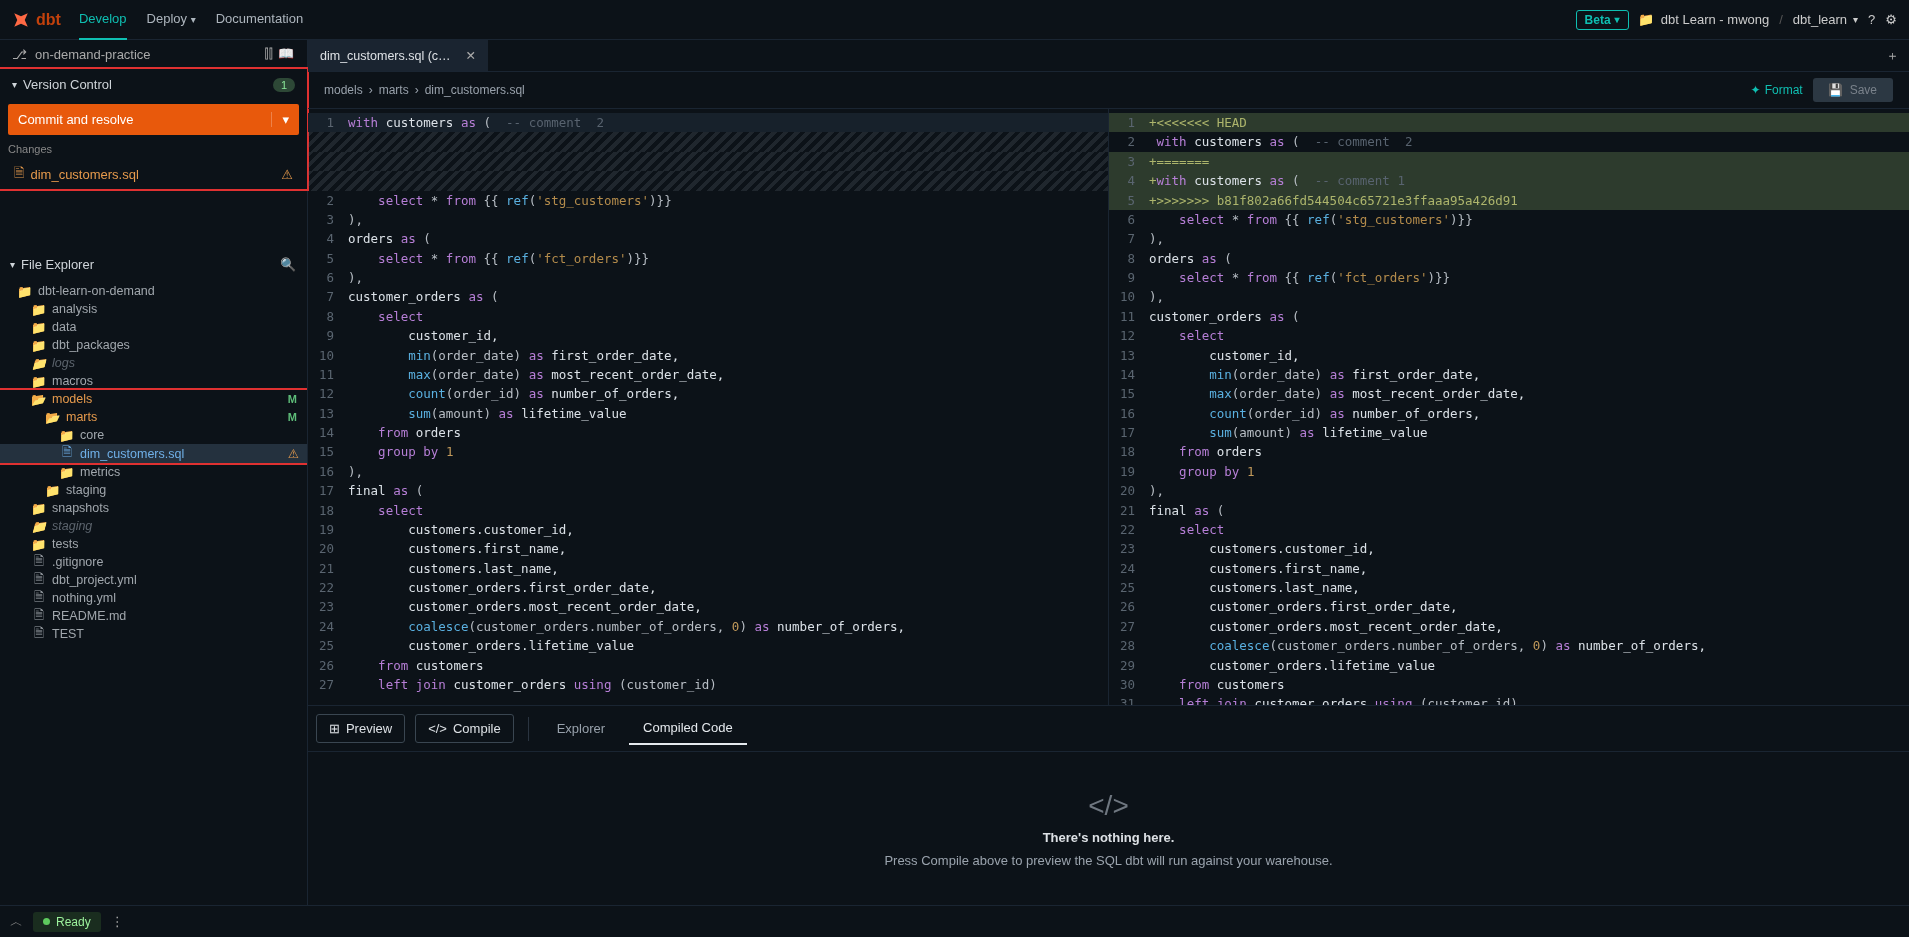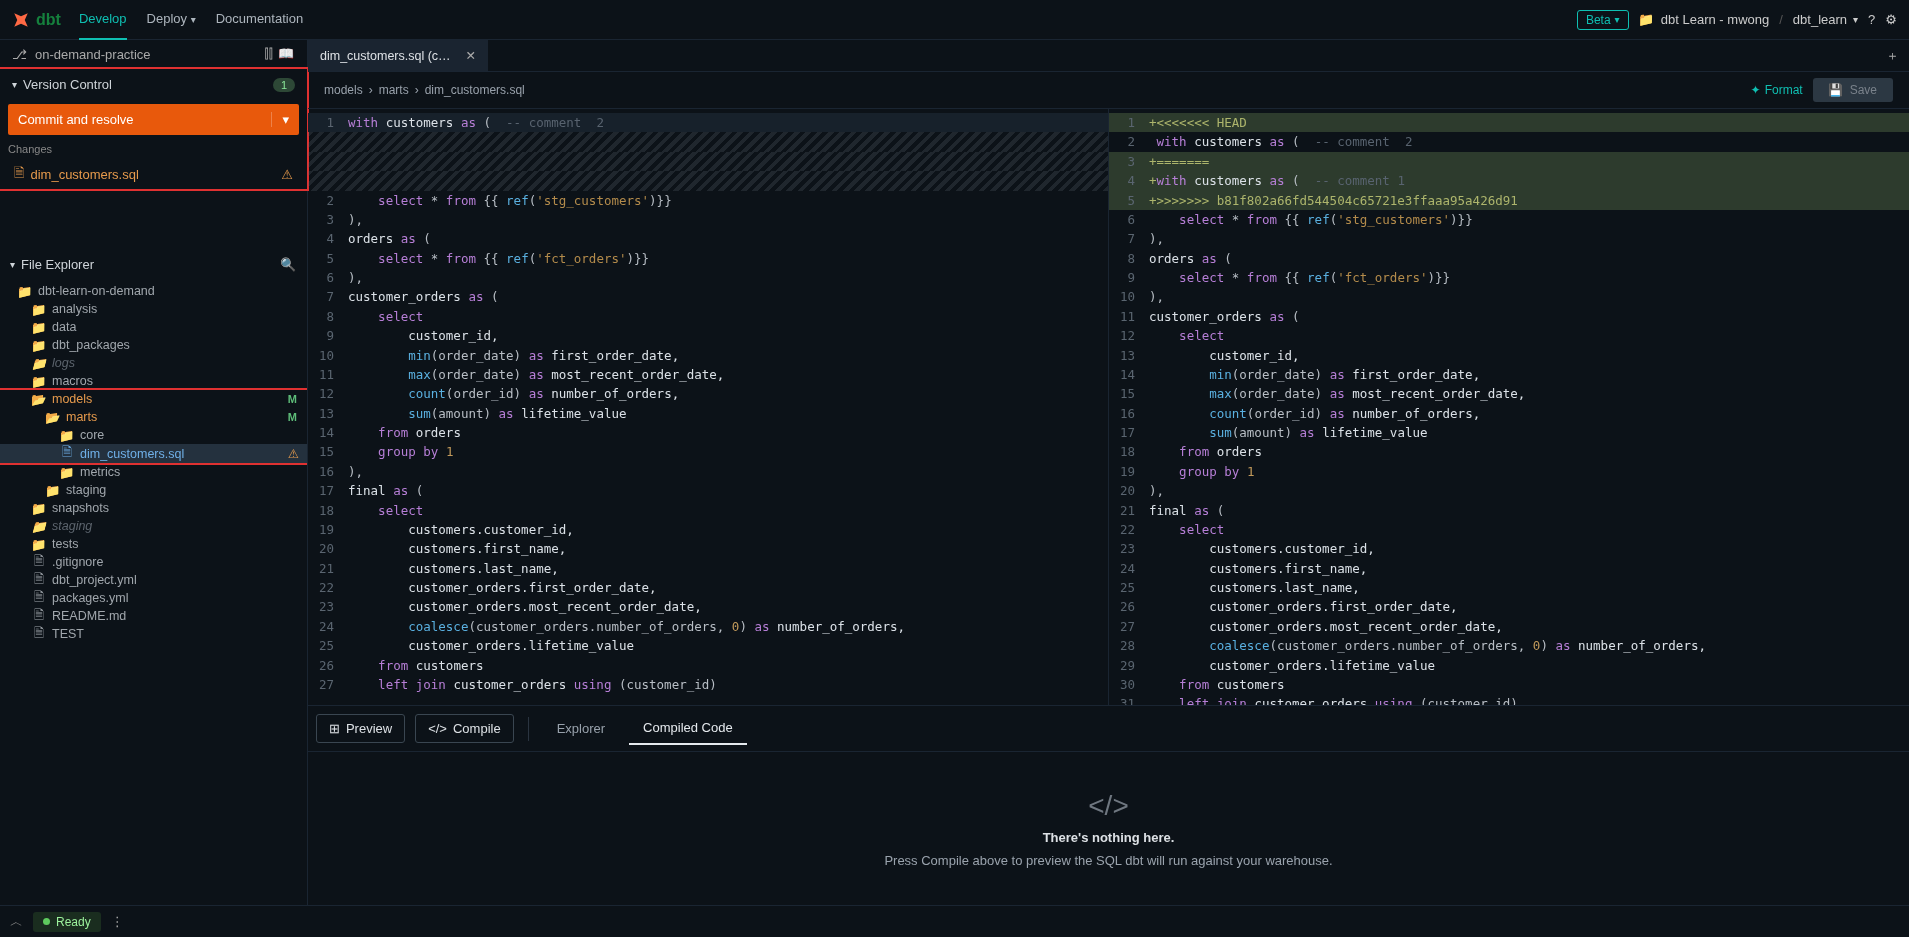--- a/index.html
+++ b/index.html
@@ -1,27 +1,27 @@
 <!DOCTYPE html>
 <html><head>
 <meta charset="utf-8">
 <style>
 * { margin: 0; padding: 0; box-sizing: border-box; }
 body { font-family: -apple-system, BlinkMacSystemFont, "Segoe UI", sans-serif; background: #0c1218; color: #e5e5e5; font-size: 13px; overflow: hidden; }
 .app { display: flex; flex-direction: column; height: 100vh; }
 
 
 .topnav { display: flex; align-items: center; height: 40px; background: #0c1218; border-bottom: 1px solid #1a2532; padding: 0 12px; }
-.logo { display: flex; align-items: center; gap: 6px; color: #15803d; font-weight: bold; font-size: 16px; margin-right: 18px; }
+.logo { display: flex; align-items: center; gap: 6px; color: #c2410c; font-weight: bold; font-size: 16px; margin-right: 18px; }
 .logo-icon { width: 18px; height: 18px; }
 .nav-links { display: flex; gap: 20px; }
 .nav-link { color: #adb5bd; cursor: pointer; padding: 12px 0; }
 .nav-link.active { color: #0fbfb2; border-bottom: 2px solid #0fbfb2; }
 .nav-right { margin-left: auto; display: flex; align-items: center; gap: 10px; }
-.beta-badge { border: 1px solid #0fbfb2; color: #0fbfb2; padding: 2px 8px; border-radius: 3px; font-size: 12px; display: flex; align-items: center; gap: 4px; }
+.beta-badge { border: 1px solid #0fbfb2; color: #0fbfb2; padding: 2px 8px; border-radius: 3px; font-size: 12px; display: flex; align-items: center; gap: 4px; font-weight: bold; }
 .project-info { display: flex; align-items: center; gap: 6px; color: #ccc; }
 .icon-btn { cursor: pointer; color: #ccc; }
 
 
 .main { flex: 1; display: flex; overflow: hidden; }
 .sidebar { width: 308px; background: #0c1218; display: flex; flex-direction: column; border-right: 1px solid #1a2532; }
 .branch-bar { display: flex; align-items: center; padding: 6px 12px; border-bottom: 1px solid #1a2532; color: #aaa; gap: 8px; }
 .branch-icon { color: #aaa; }
 .branch-actions { margin-left: auto; display: flex; gap: 6px; }
 
@@ -256,21 +256,21 @@
           <div class="tree-item indent-2">
               <span class="fi">🗎</span>
               <span class="name">.gitignore</span>
             </div>
           <div class="tree-item indent-2">
               <span class="fi">🗎</span>
               <span class="name">dbt_project.yml</span>
             </div>
           <div class="tree-item indent-2">
               <span class="fi">🗎</span>
-              <span class="name">packages.yml</span>
+              <span class="name">nothing.yml</span>
             </div>
           <div class="tree-item indent-2">
               <span class="fi">🗎</span>
               <span class="name">README.md</span>
             </div>
           <div class="tree-item indent-2">
               <span class="fi">🗎</span>
               <span class="name">TEST</span>
             </div>
         </div>

